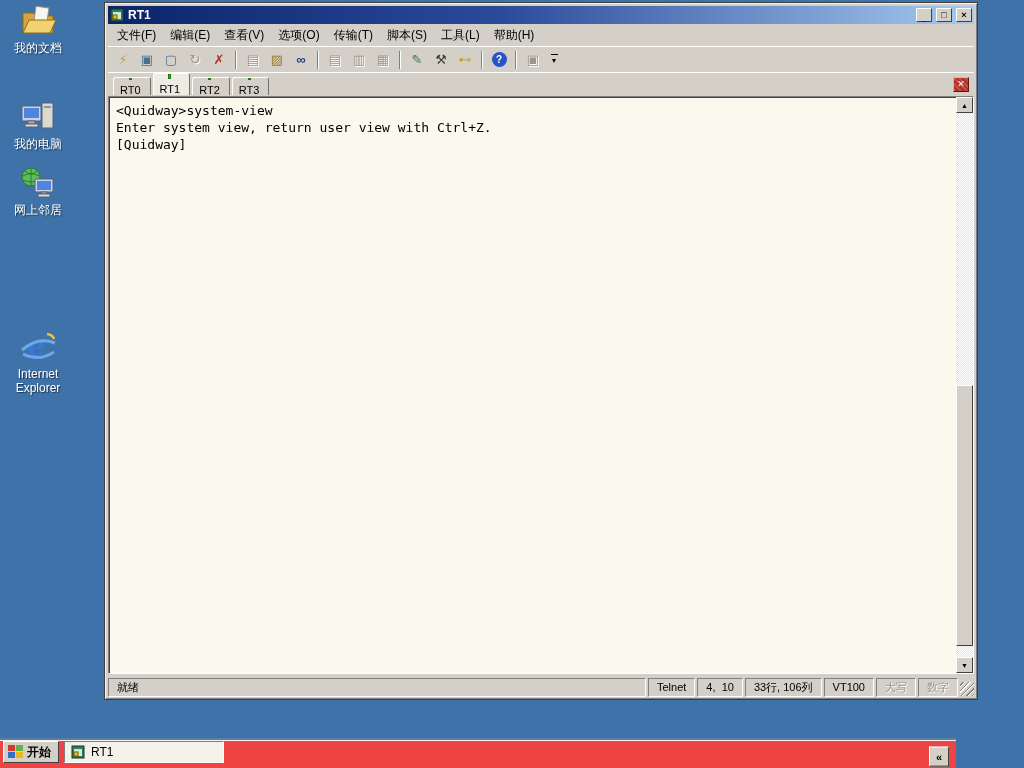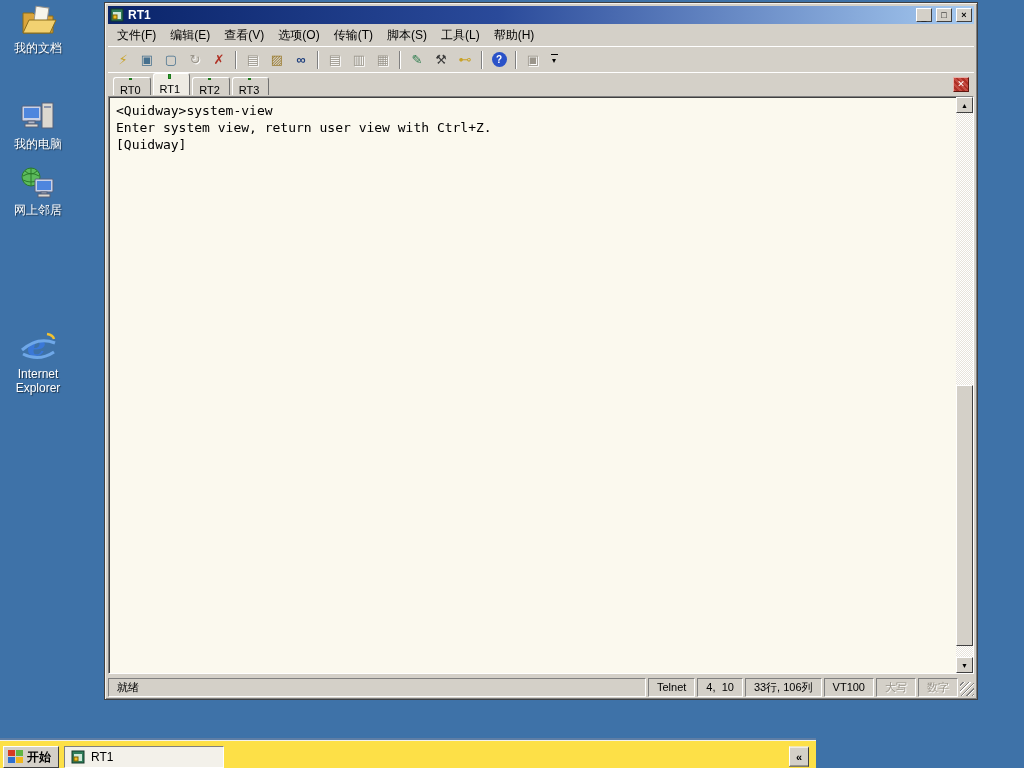--- a/index.html
+++ b/index.html
@@ -69,22 +69,22 @@
 
   .statusbar { height:22px; flex:0 0 22px; display:flex; align-items:center; gap:2px; padding-top:4px; font-size:11px; color:#000; }
   .panel { height:19px; display:flex; align-items:center; padding:0 8px; white-space:pre;
            border:1px solid; border-color:#808080 #fff #fff #808080; }
   .panel.ready { flex:1; }
   .panel.dis { color:#9B968C; text-shadow:1px 1px 0 #fff; }
   .grip { width:14px; height:14px; align-self:flex-end;
           background:repeating-linear-gradient(135deg, transparent 0 2px, #808080 2px 3px, #fff 3px 4px); }
 
   
-  .taskbar { position:absolute; left:0; bottom:0; width:816px; height:28px; background:#fde047;
-             border-top:1px solid #F4F2EE; box-shadow:0 -2px 0 #5E7EA5; display:flex; align-items:flex-end; }
+  .taskbar { position:absolute; left:0; bottom:0; width:956px; height:28px; background:#ef4444;
+             border-top:1px solid #F4F2EE; box-shadow:0 -2px 0 #5E7EA5; display:flex; align-items:flex-start; }
   .startbtn { margin:0 2px 0 3px; height:22px; padding:0 7px 0 4px; display:flex; align-items:center; gap:4px;
               background:#D4D0C8; border:1px solid; border-color:#fff #404040 #404040 #fff;
               font-size:12px; font-weight:bold; }
   .flag { width:15px; height:14px; display:grid; grid-template-columns:7px 7px; grid-template-rows:6px 6px; gap:1px; }
   .flag i { display:block; } .flag .f1{background:#D63A22} .flag .f2{background:#5FB544} .flag .f3{background:#2E6FD0} .flag .f4{background:#EFB71C}
   .taskbtn { width:160px; height:22px; margin-left:3px; display:flex; align-items:center; gap:6px; padding:0 6px;
              background:#F3F1EA; border:1px solid; border-color:#808080 #fff #fff #808080; font-size:12px; }
   .tray-toggle { position:absolute; right:7px; top:50%; transform:translateY(-42%); width:20px; height:20px;
                  background:#D4D0C8; border:1px solid; border-color:#fff #404040 #404040 #fff;
                  display:flex; align-items:center; justify-content:center; font-size:11px; font-weight:bold; }

